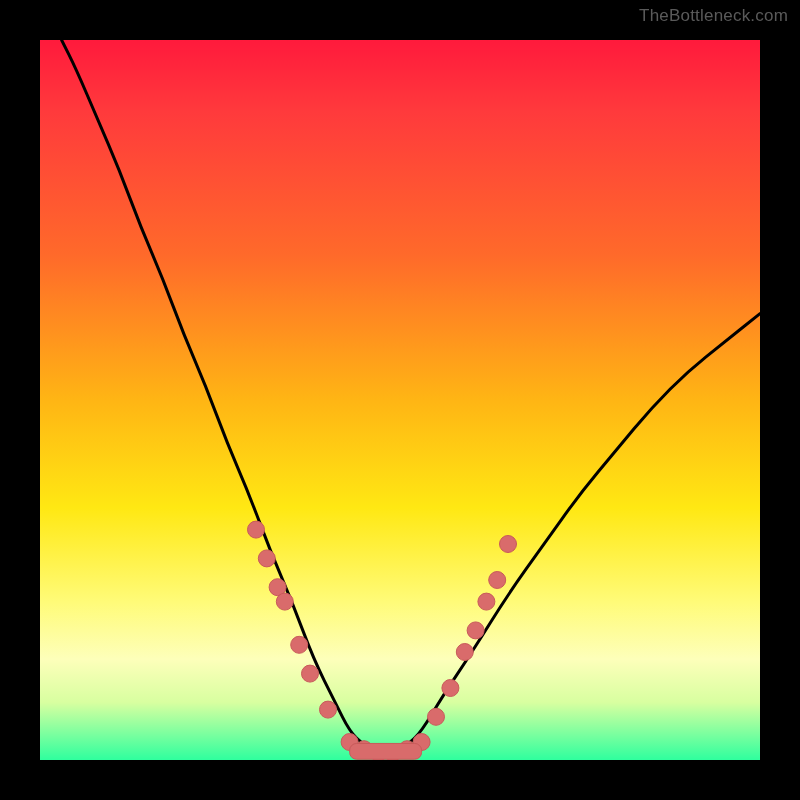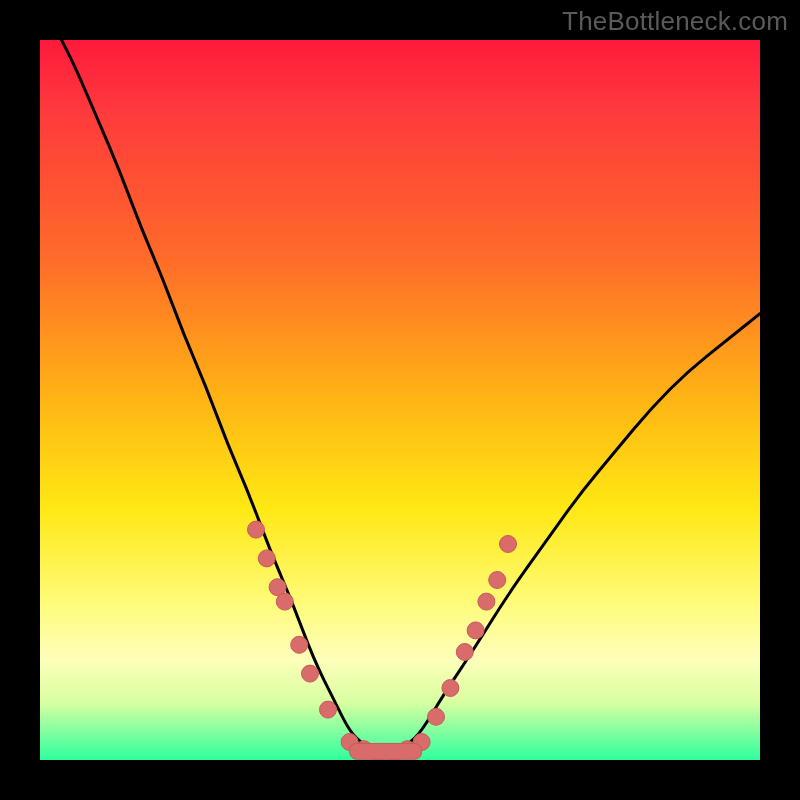--- a/index.html
+++ b/index.html
@@ -37,21 +37,21 @@
       #fdffba 86%,
       #d8ffa0 92%,
       #2fff9e 100%
     );
   }
   .attribution {
     position: absolute;
     top: 6px;
     right: 12px;
     color: #5a5a5a;
-    font-size: 26px;
+    font-size: 17px;
     font-weight: 500;
     letter-spacing: 0.2px;
   }
   svg.curve {
     position: absolute;
     left: 0;
     top: 0;
     width: 720px;
     height: 720px;
   }

